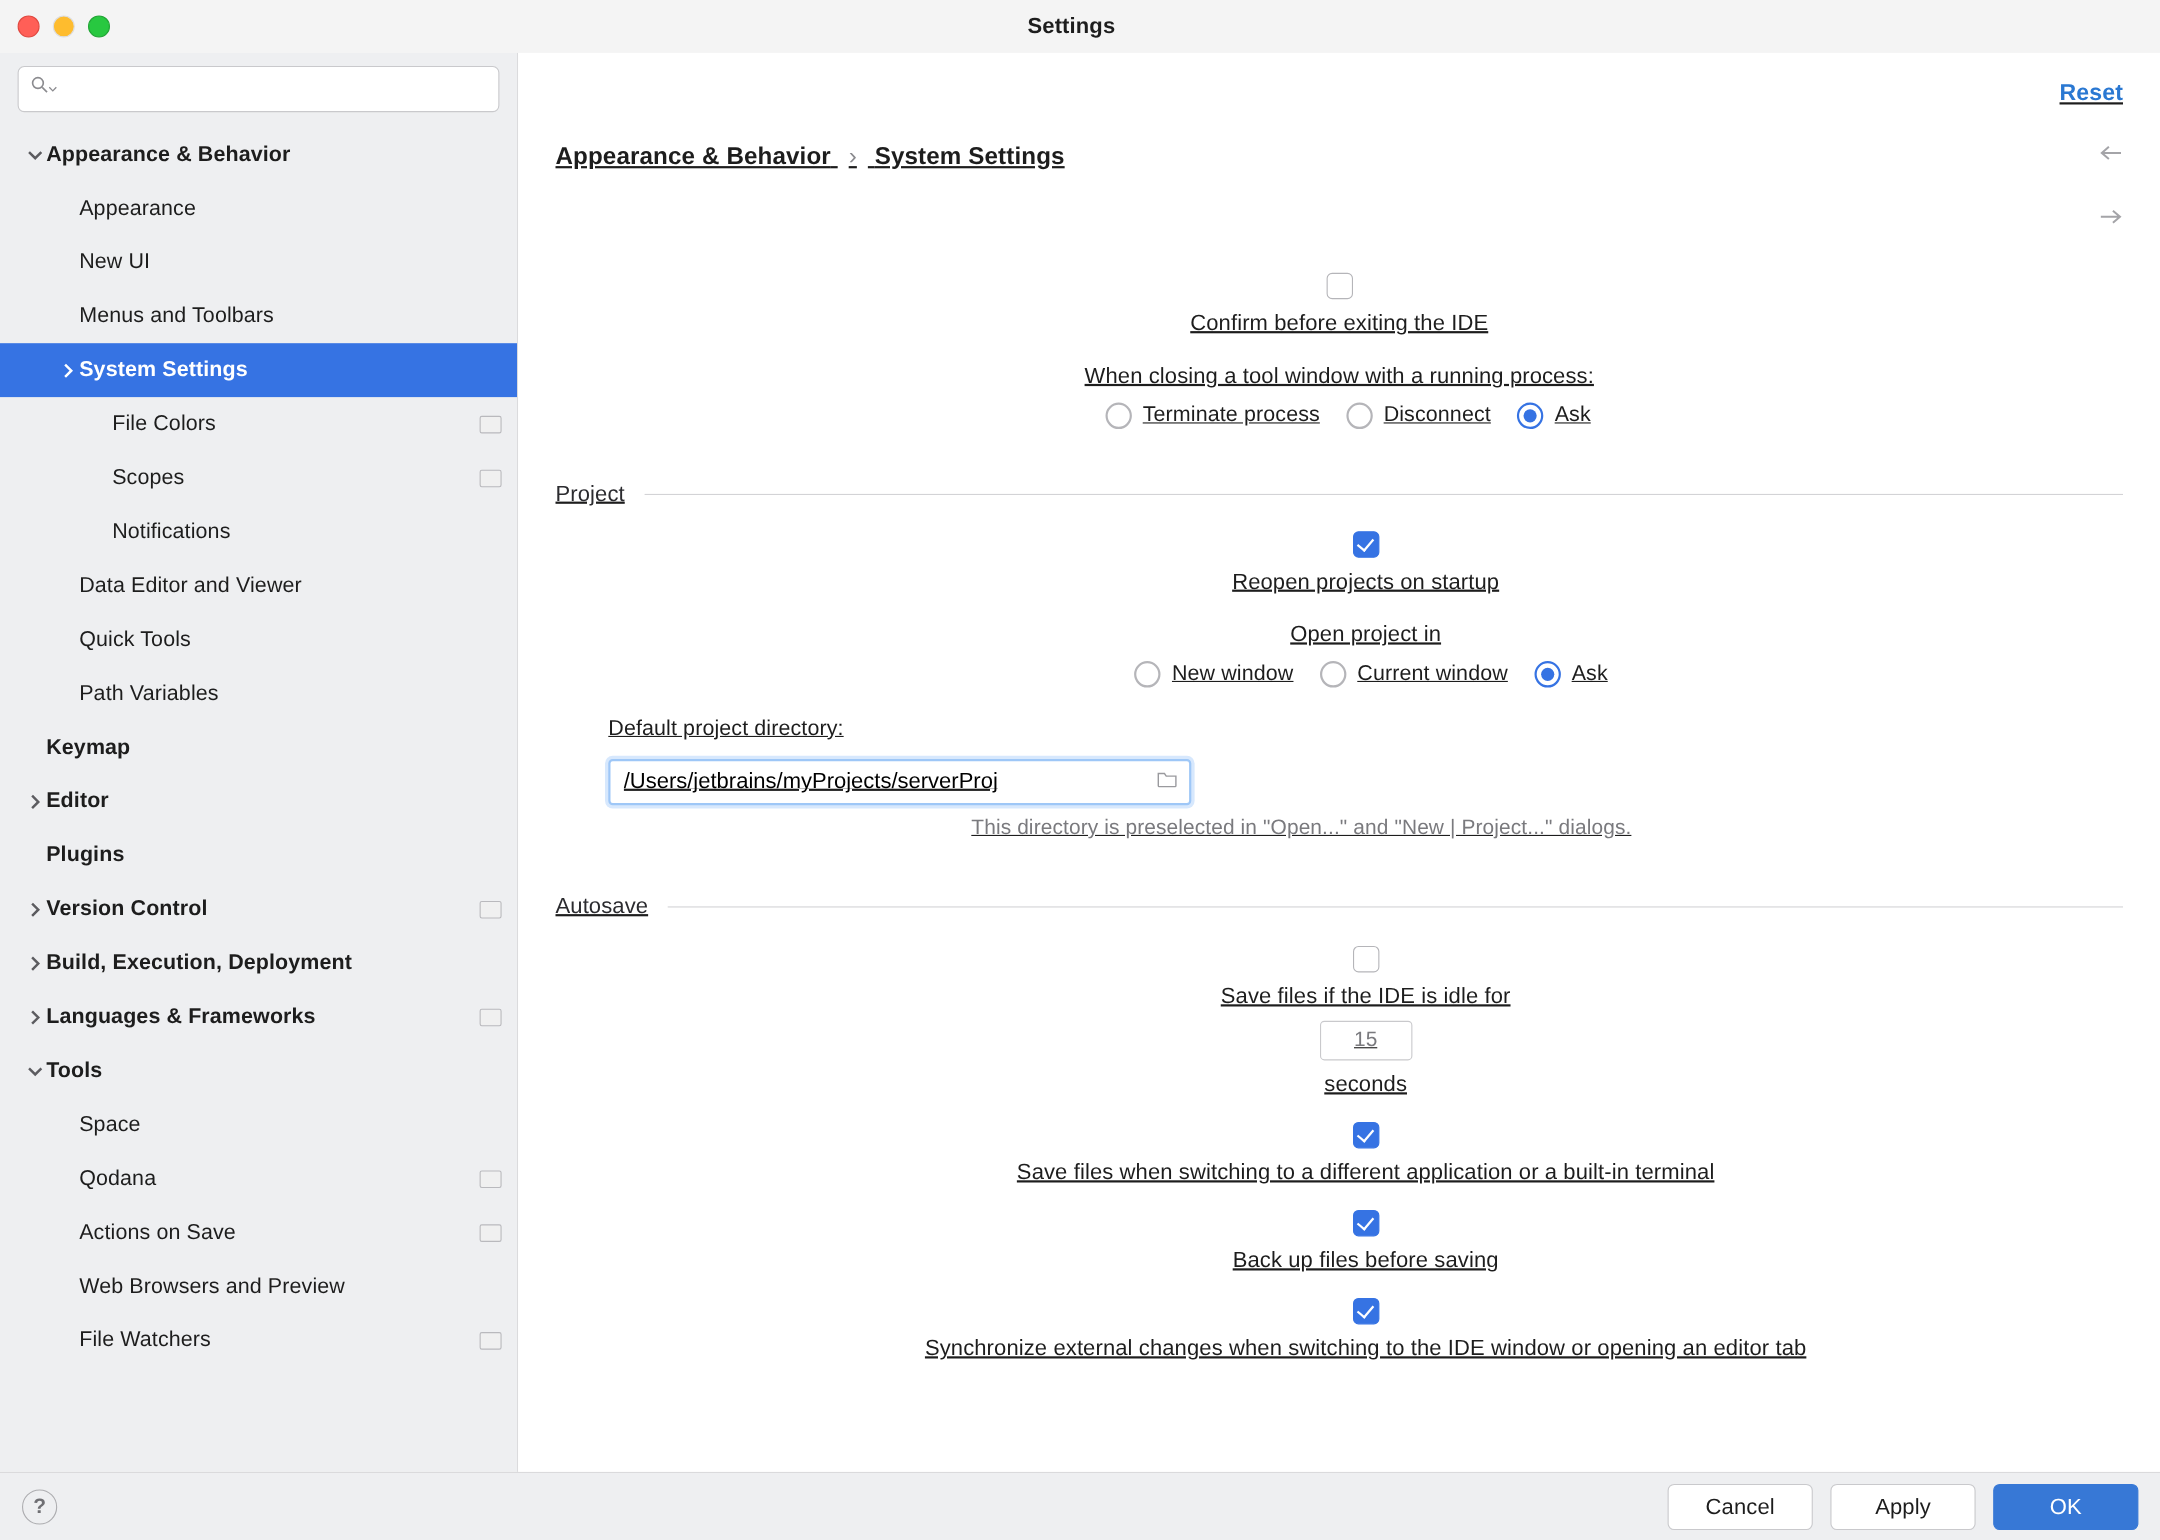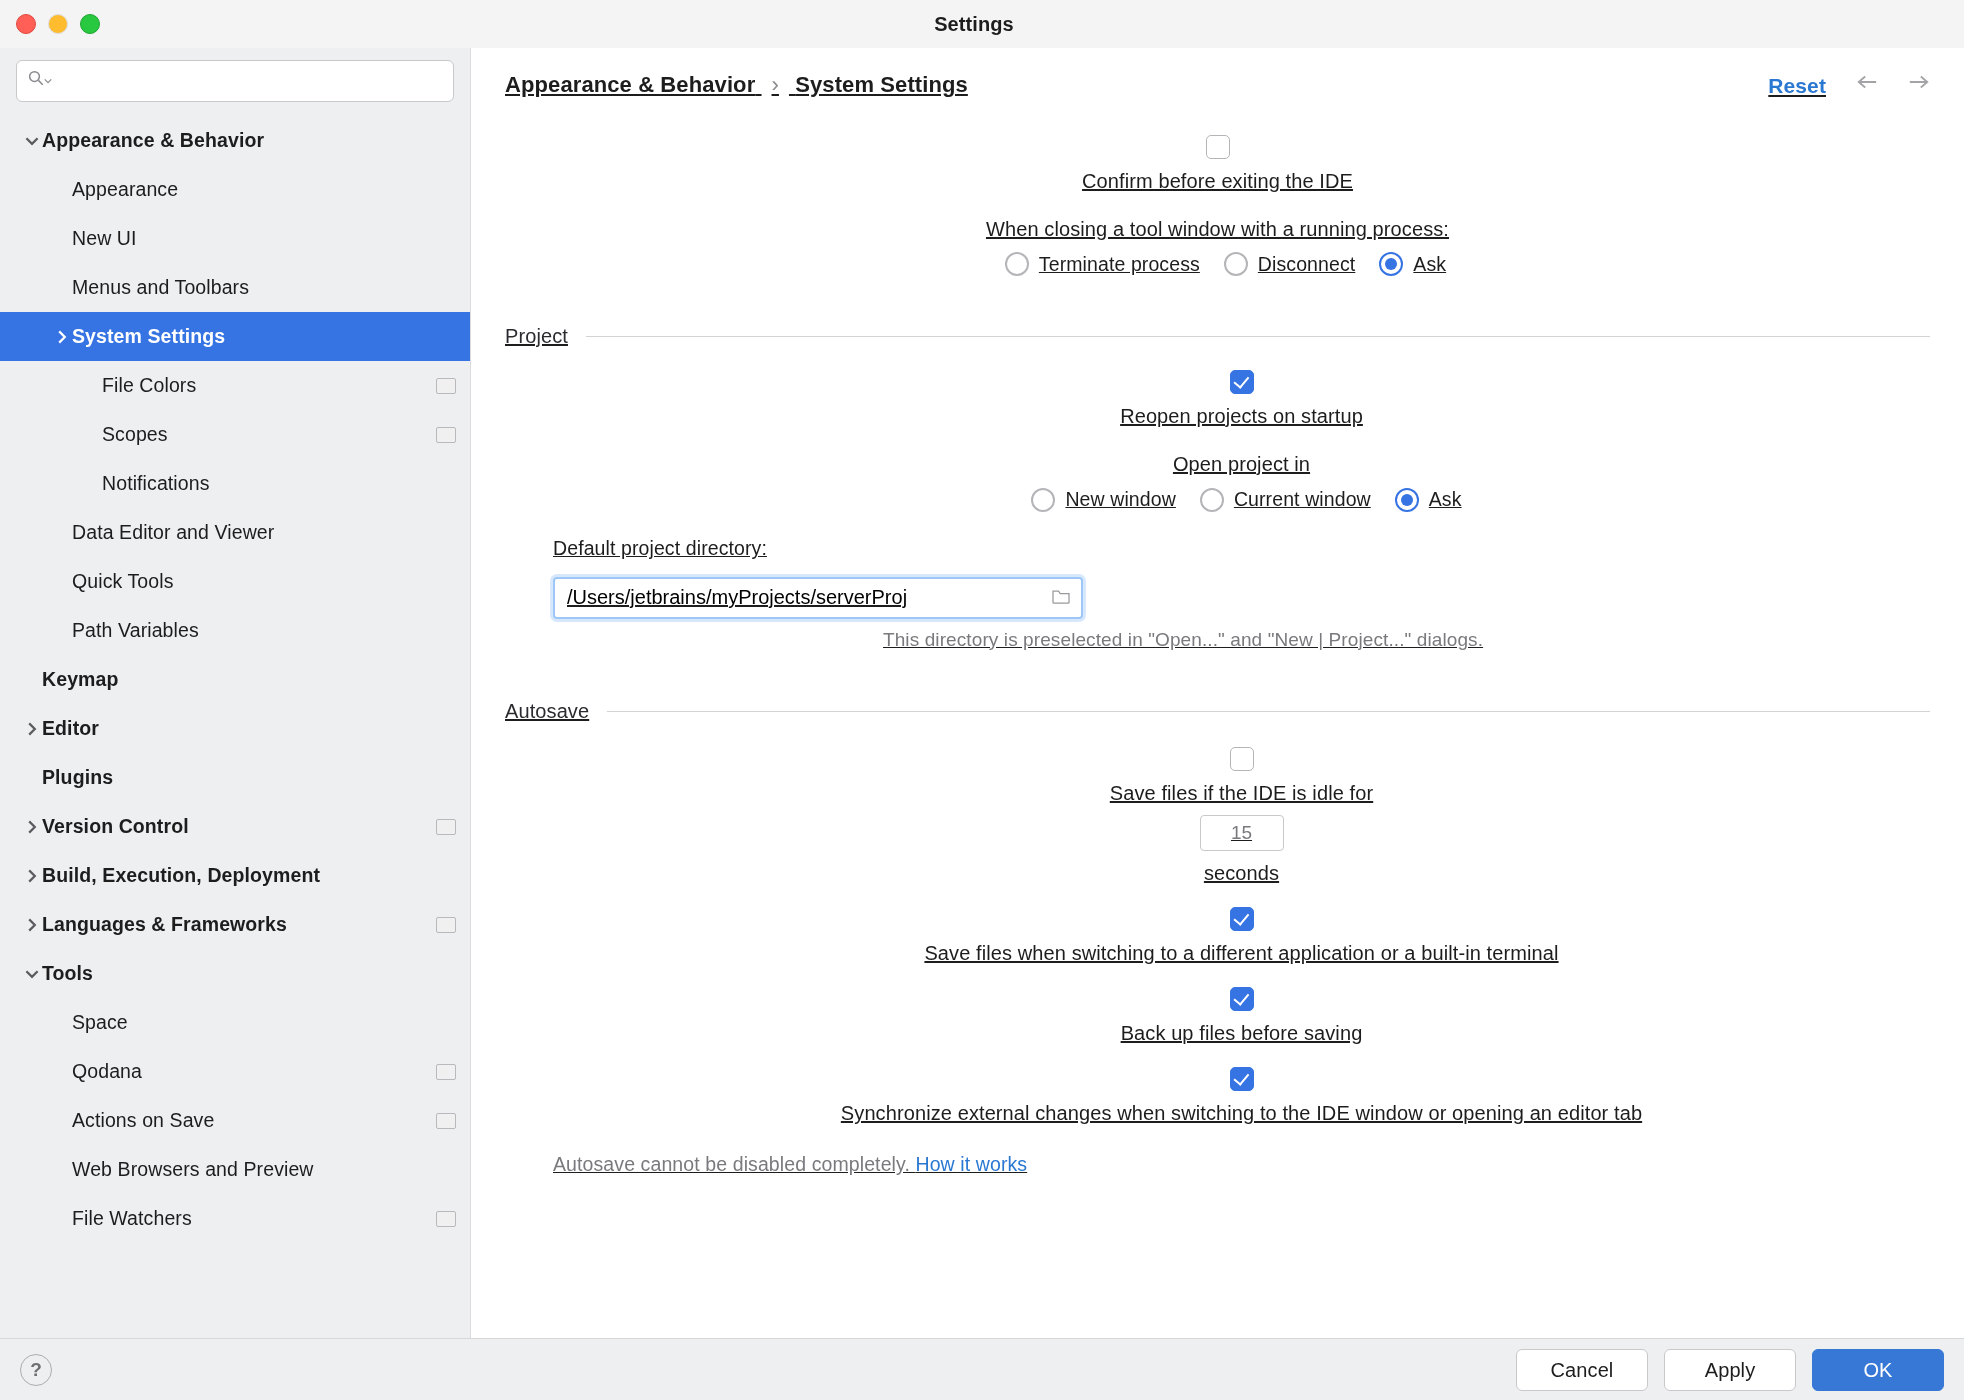--- a/index.html
+++ b/index.html
@@ -99,21 +99,21 @@
   .arrow svg { width:14px; height:14px; display:block; }
 
   
   .content { flex:1; background:#ffffff; display:flex; flex-direction:column;text-decoration:underline; }
   .content-header {
     display:flex; align-items:center;
     padding: 22px 34px 14px 34px;
   }
   .breadcrumb { font-size:22px; font-weight:700; }
   .bc-sep { color:#8a8a8e; margin: 0 10px; font-weight:400; }
-  .header-actions { margin-left:auto; display:flex; align-items:flex-start; gap:30px; }
+  .header-actions { margin-left:auto; display:flex; align-items:flex-end; gap:30px;flex-direction:column; }
   .reset { color: var(--link); font-weight:600; font-size:21px; }
   .nav-arrow { color:#a4a4a8; }
   .nav-arrow svg { width:22px; height:18px; }
   .content-body { padding: 6px 34px 0 34px; overflow:auto; }
 
   .line { display:flex; align-items:center; gap:8px; margin-top:14px;flex-direction:column; }
   .line.first { margin-top:14px; }
   .line .lbl { font-size:20px; }
 
   .checkbox {
@@ -465,23 +465,20 @@
       <div class="line ind" style="margin-top:20px;">
         <span class="checkbox checked" id="cb-backup"></span>
         <span class="lbl">Back up files before saving</span>
       </div>
 
       <div class="line ind" style="margin-top:20px;">
         <span class="checkbox checked" id="cb-sync"></span>
         <span class="lbl">Synchronize external changes when switching to the IDE window or opening an editor tab</span>
       </div>
 
-      <div class="autosave-hint ind">
-        <span>Autosave cannot be disabled completely. </span><a href="#">How it works</a>
-      </div>
 
     </div>
   </div>
 </div>
 
 <div class="footer">
   <div class="help-icon">?</div>
   <div class="right">
     <div class="btn">Cancel</div>
     <div class="btn">Apply</div>

